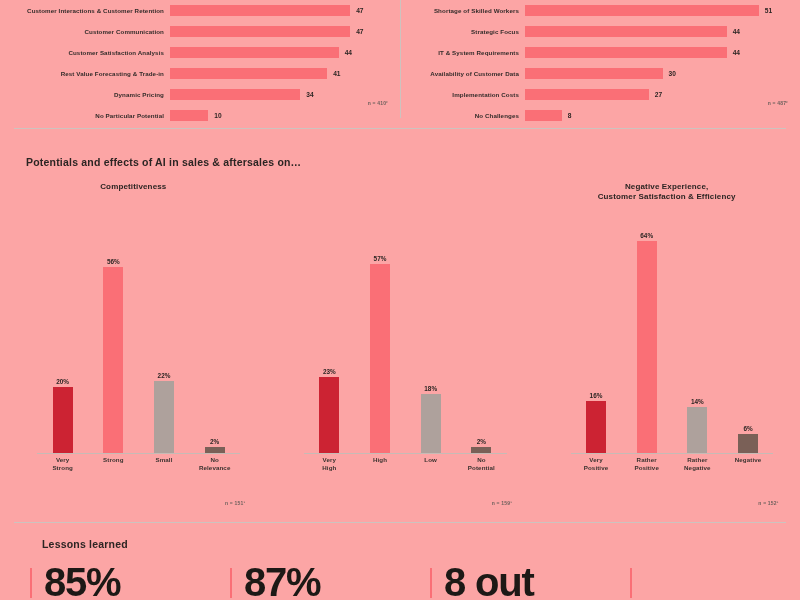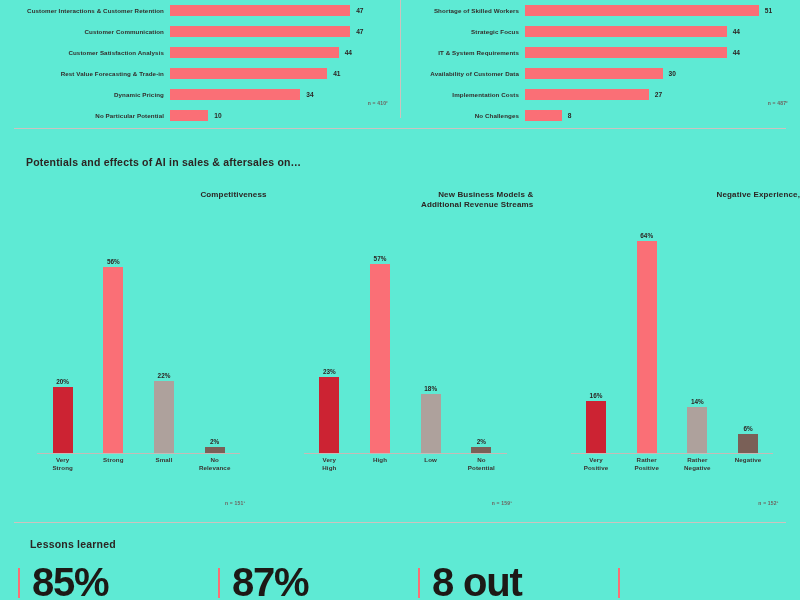--- a/index.html
+++ b/index.html
@@ -2,21 +2,21 @@
 <html><head>
 <meta charset="utf-8">
 <style>
   * { box-sizing: border-box; margin: 0; padding: 0; }
   html, body {
     width: 800px; height: 600px;
     background: #e9e2df;
     font-family: "Liberation Sans", sans-serif;
     overflow: hidden;
   }
-  .page { position: relative; width: 800px; height: 600px; background: #5eead4; }
+  .page { position: relative; width: 800px; height: 600px; background: #fca5a5; }
 
   
   .sec1 { position: relative; height: 128px; }
   .sec1-divider {
     position: absolute; left: 400px; top: 0; width: 1px; height: 118px;
     background: #cdc3bf;
   }
   .hbar-chart { position: absolute; top: 0; }
   .hbar-chart.left  { left: 0px;   width: 400px; }
   .hbar-chart.right { left: 400px; width: 400px; }
@@ -47,22 +47,22 @@
 
   
   .sec2 { position: absolute; left: 0; top: 130px; width: 800px; height: 392px; }
   .sec2-title {
     position: absolute; left: 26px; top: 26px;
     font-size: 10.5px; font-weight: 700; color: #2c2523; letter-spacing: .2px;
   }
   .vgroups { position: absolute; left: 0; top: 52px; width: 800px; height: 330px; display: flex; }
   .vgroup { position: relative; flex: 1; height: 100%; }
   .vgroup-title {
-    position: absolute; left: 0; right: 0; top: 8px;
-    text-align: right; font-size: 8px; font-weight: 700; color: #2c2523;
+    position: absolute; left: 0; right: 0; top: 0;
+    text-align: center; font-size: 8px; font-weight: 700; color: #2c2523;
     line-height: 1.25; letter-spacing: .15px;
   }
   .vplot {
     position: absolute; left: 14%; right: 10%; top: 32px; bottom: 58px;
   }
   .vbaseline { position: absolute; left: 0; right: 0; bottom: 0; height: 1px; background: #c6bbb6; }
   .vbars { position: absolute; left: 0; right: 0; top: 0; bottom: 0; display: flex; align-items: flex-end; }
   .vcol { flex: 1; position: relative; height: 100%; display: flex; flex-direction: column;
           align-items: center; justify-content: flex-end; }
   .vbar { width: 20px; }
@@ -73,21 +73,21 @@
   .vtick {
     flex: 1; text-align: center; font-size: 6.2px; font-weight: 600; color: #3a322f;
     line-height: 1.35; letter-spacing: .1px;
   }
   .vnote {
     position: absolute; right: 8%; bottom: 6px;
     font-size: 5px; font-weight: 600; color: #6e615d; letter-spacing: .2px;
   }
 
   
-  .sec3 { position: absolute; left: 4px; top: 524px; width: 692px; height: 76px; }
+  .sec3 { position: absolute; left: 16px; top: 524px; width: 692px; height: 76px; }
   .sec3-title {
     position: absolute; left: 26px; top: 14px;
     font-size: 10.5px; font-weight: 700; color: #2c2523; letter-spacing: .2px;
   }
   .lessons { position: absolute; left: 0; top: 40px; width: 800px; height: 36px; display: flex; }
   .lesson { flex: 1; position: relative; padding-left: 12px; display: flex; align-items: center; }
   .lesson-bar { position: absolute; left: 14px; top: 4px; width: 2px; height: 30px; background: #f0707a; }
   .lesson-stat {
     margin-left: 16px; font-size: 40px; font-weight: 700; color: #1d1916;
     letter-spacing: -1.2px; line-height: .92; white-space: nowrap;
@@ -237,24 +237,20 @@
               <div>Small</div>
             </div>
             <div class="vtick">
               <div>No</div>
               <div>Relevance</div>
             </div>
           </div>
           <div class="vnote">n = 151¹</div>
         </div>
         <div class="vgroup">
-          <div class="vgroup-title">
-            <div>New Business Models &amp;</div>
-            <div>Additional Revenue Streams</div>
-          </div>
           <div class="vplot">
             <div class="vbars">
               <div class="vcol">
                 <div class="vlabelpct">23%</div>
                 <div class="vbar" style="height: 31.9444%; background: rgb(204, 35, 51);"></div>
               </div>
               <div class="vcol">
                 <div class="vlabelpct">57%</div>
                 <div class="vbar" style="height: 79.1667%; background: rgb(250, 111, 118);"></div>
               </div>
@@ -283,20 +279,21 @@
             <div class="vtick">
               <div>No</div>
               <div>Potential</div>
             </div>
           </div>
           <div class="vnote">n = 159¹</div>
         </div>
         <div class="vgroup">
           <div class="vgroup-title">
             <div>Negative Experience,</div>
+            <div>Customer Satisfaction &amp; Efficiency</div>
           </div>
           <div class="vplot">
             <div class="vbars">
               <div class="vcol">
                 <div class="vlabelpct">16%</div>
                 <div class="vbar" style="height: 22.2222%; background: rgb(204, 35, 51);"></div>
               </div>
               <div class="vcol">
                 <div class="vlabelpct">64%</div>
                 <div class="vbar" style="height: 88.8889%; background: rgb(250, 111, 118);"></div>

